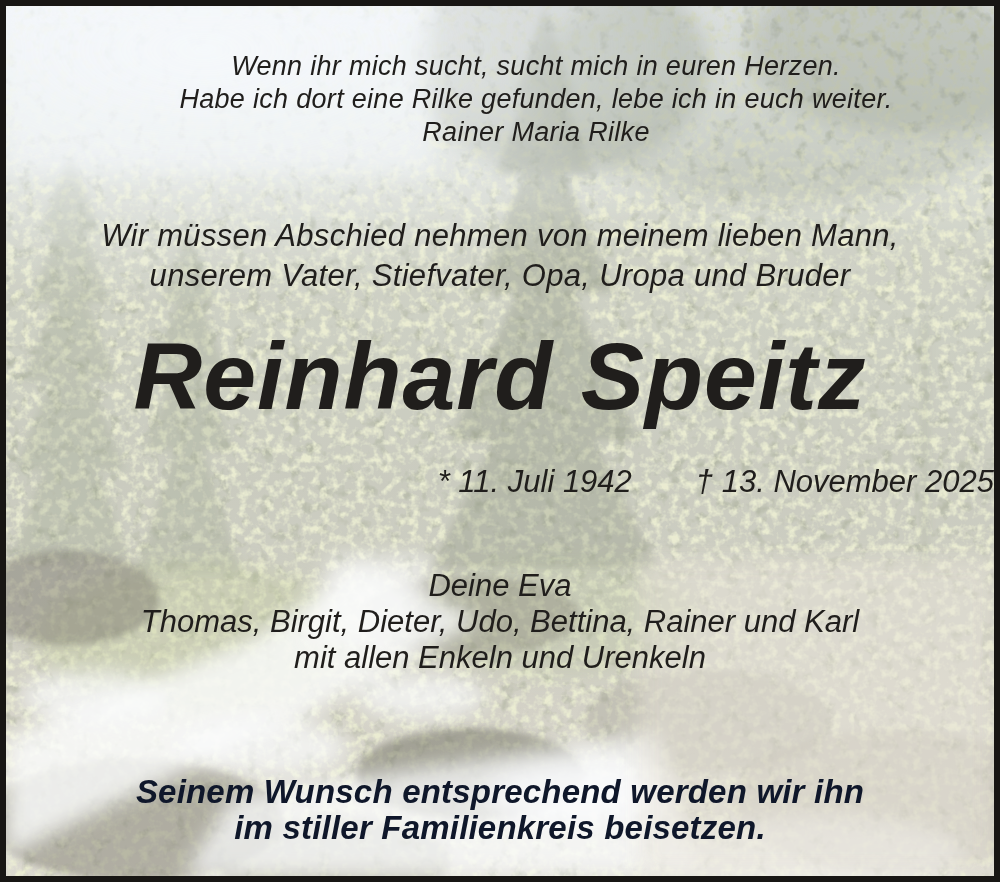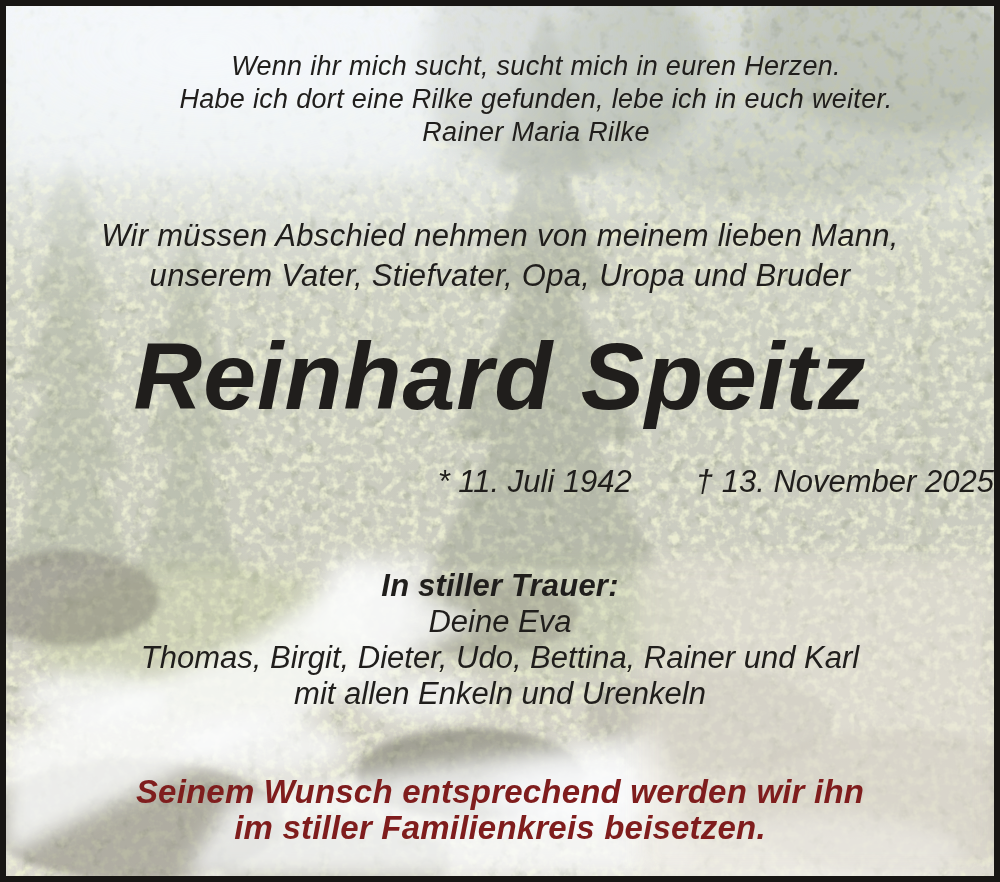--- a/index.html
+++ b/index.html
@@ -23,21 +23,21 @@
   .name{
     top:314px;font-size:95px;line-height:112px;
     font-weight:700;letter-spacing:1px;white-space:nowrap;
   }
   .dates{
     top:458px;font-size:31px;line-height:36px;
     display:flex;justify-content:flex-end;gap:64px;white-space:nowrap;
   }
   .mourners{top:562px;font-size:31px;line-height:36px;}
   .mourners .heading{font-weight:700;letter-spacing:.2px;}
-  .closing{top:768px;font-size:33px;line-height:36px;font-weight:700;letter-spacing:.2px;color:#7f1d1d;}
+  .closing{top:768px;font-size:33px;line-height:36px;font-weight:700;letter-spacing:.2px;color:#0f172a;}
 </style>
 </head>
 <body>
 
 <div class="card">
 
   <svg class="photo" viewBox="0 0 1000 882" preserveAspectRatio="none" aria-hidden="true">
     <defs>
       <linearGradient id="base" x1="0" y1="0" x2="0" y2="1">
         <stop offset="0" stop-color="#eef2f6"></stop>
@@ -148,21 +148,20 @@
     </div>
 
     <div class="block name">Reinhard Speitz</div>
 
     <div class="block dates">
       <span>* 11. Juli 1942</span>
       <span>† 13. November 2025</span>
     </div>
 
     <div class="block mourners">
-      <div class="heading">In stiller Trauer:</div>
       <div>Deine Eva</div>
       <div>Thomas, Birgit, Dieter, Udo, Bettina, Rainer und Karl</div>
       <div>mit allen Enkeln und Urenkeln</div>
     </div>
 
     <div class="block closing">
       <div>Seinem Wunsch entsprechend werden wir ihn</div>
       <div>im stiller Familienkreis beisetzen.</div>
     </div>
 

